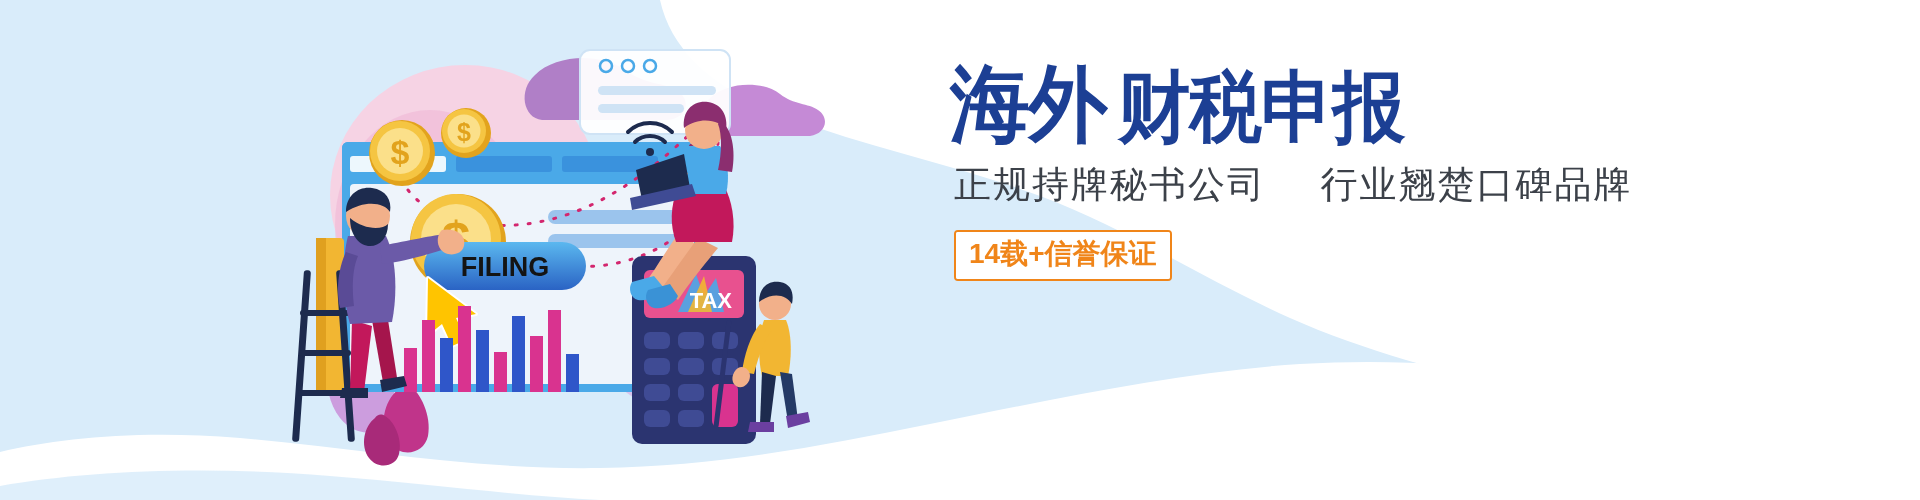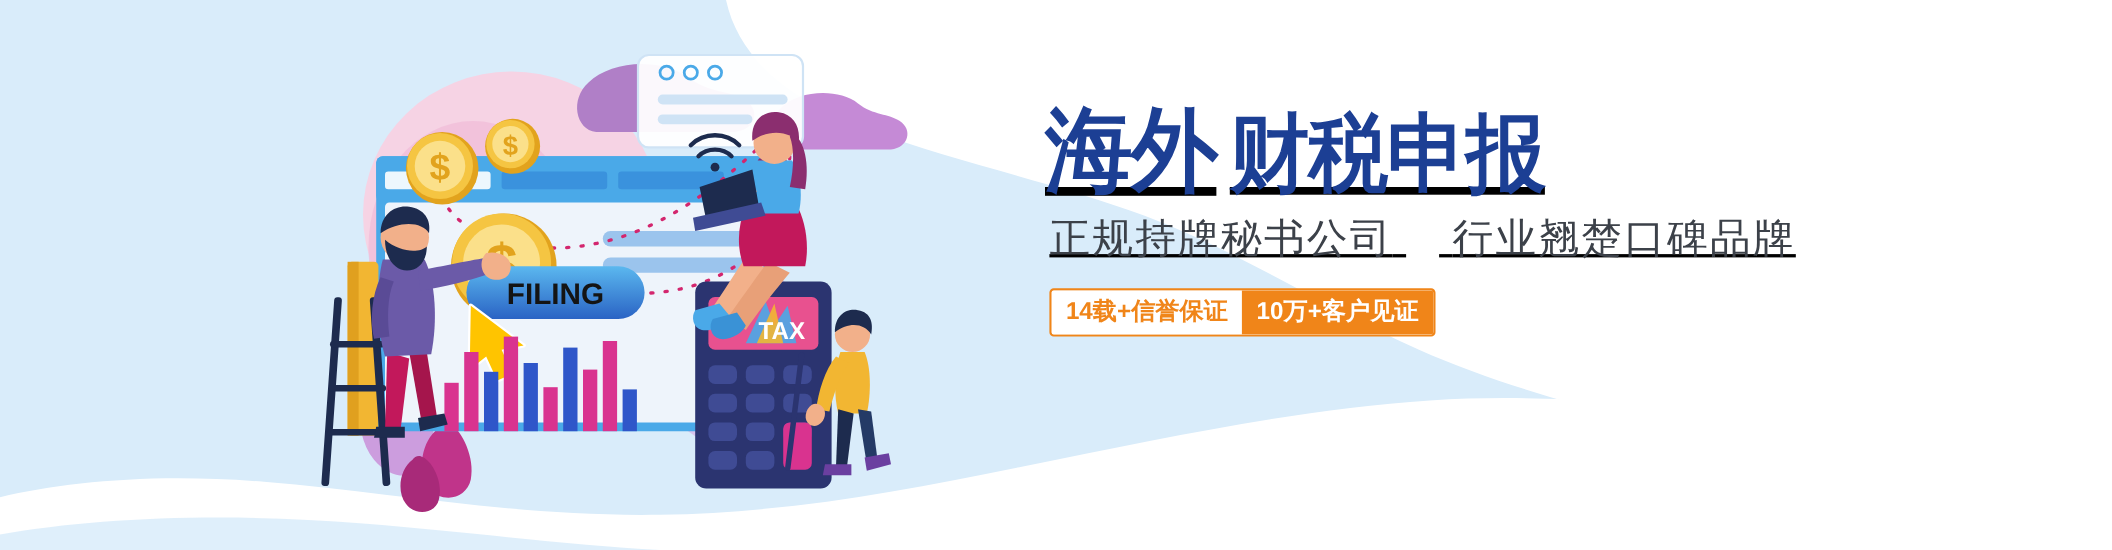--- a/index.html
+++ b/index.html
@@ -33,23 +33,22 @@
     left: 280px;
     top: 20px;
     width: 560px;
     height: 460px;
   }
 
   
   .copy {
     position: absolute;
     left: 950px;
-    top: 94px;
+    top: 62px;
     width: 620px;
-    text-decoration: underline;
   }
 
   .headline {
     display: flex;
     align-items: flex-end;
     line-height: 1;
     white-space: nowrap;
     margin: 0;
   }
   .headline .h-strong {
@@ -89,21 +88,21 @@
   .badges {
     margin-top: 20px;
     margin-left: 4px;
     display: inline-flex;
     border: 2px solid #f08519;
     border-radius: 4px;
     overflow: hidden;
     background: #ffffff;
   }
   .badge {
-    font-size: 22px;
+    font-size: 28px;
     font-weight: bold;
     padding: 7px 13px 9px 13px;
     line-height: 1.1;
     white-space: nowrap;
     letter-spacing: 0px;
     font-family: "Liberation Sans", "DejaVu Sans", sans-serif;
   }
   .badge.light {
     background: #ffffff;
     color: #f08519;
@@ -352,18 +351,17 @@
     </div>
 
     <div class="subhead">
       <span>正规持牌秘书公司</span>
       <span class="gap"></span>
       <span>行业翘楚口碑品牌</span>
     </div>
 
     <div class="badges">
       <span class="badge light">14载+信誉保证</span>
-      <span class="badge solid">10万+客户见证</span>
     </div>
 
   </div>
 
 </div>
 
 </body></html>

